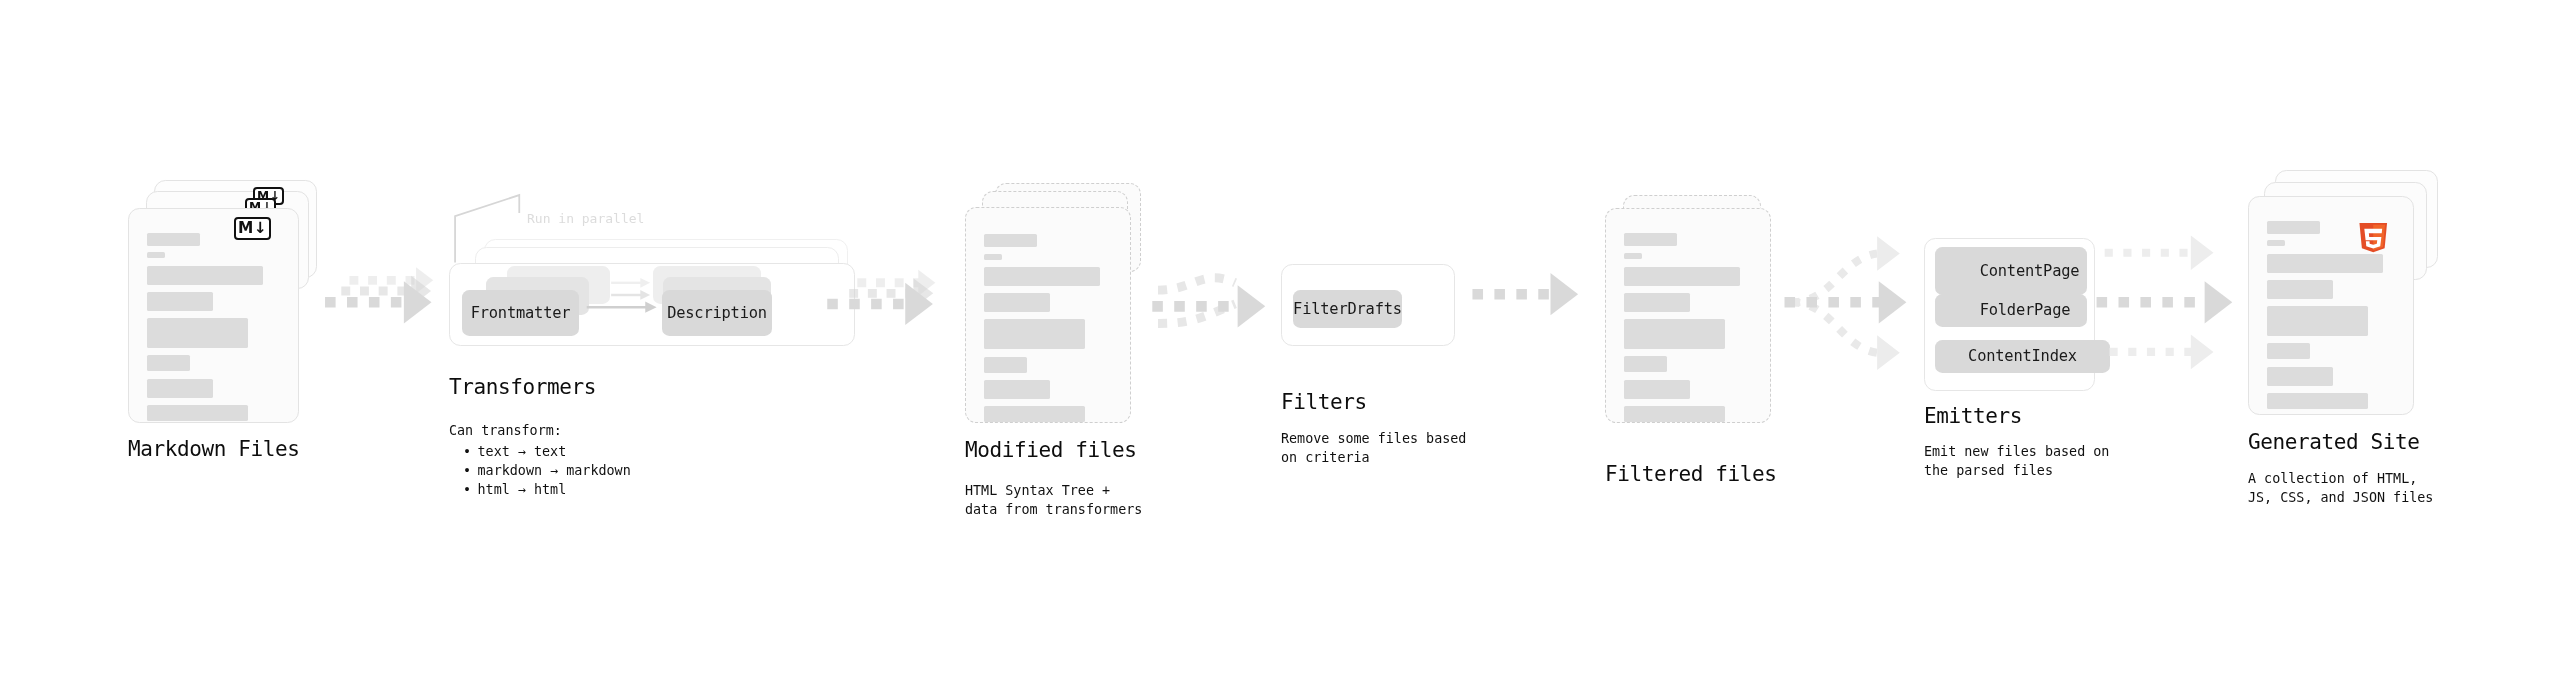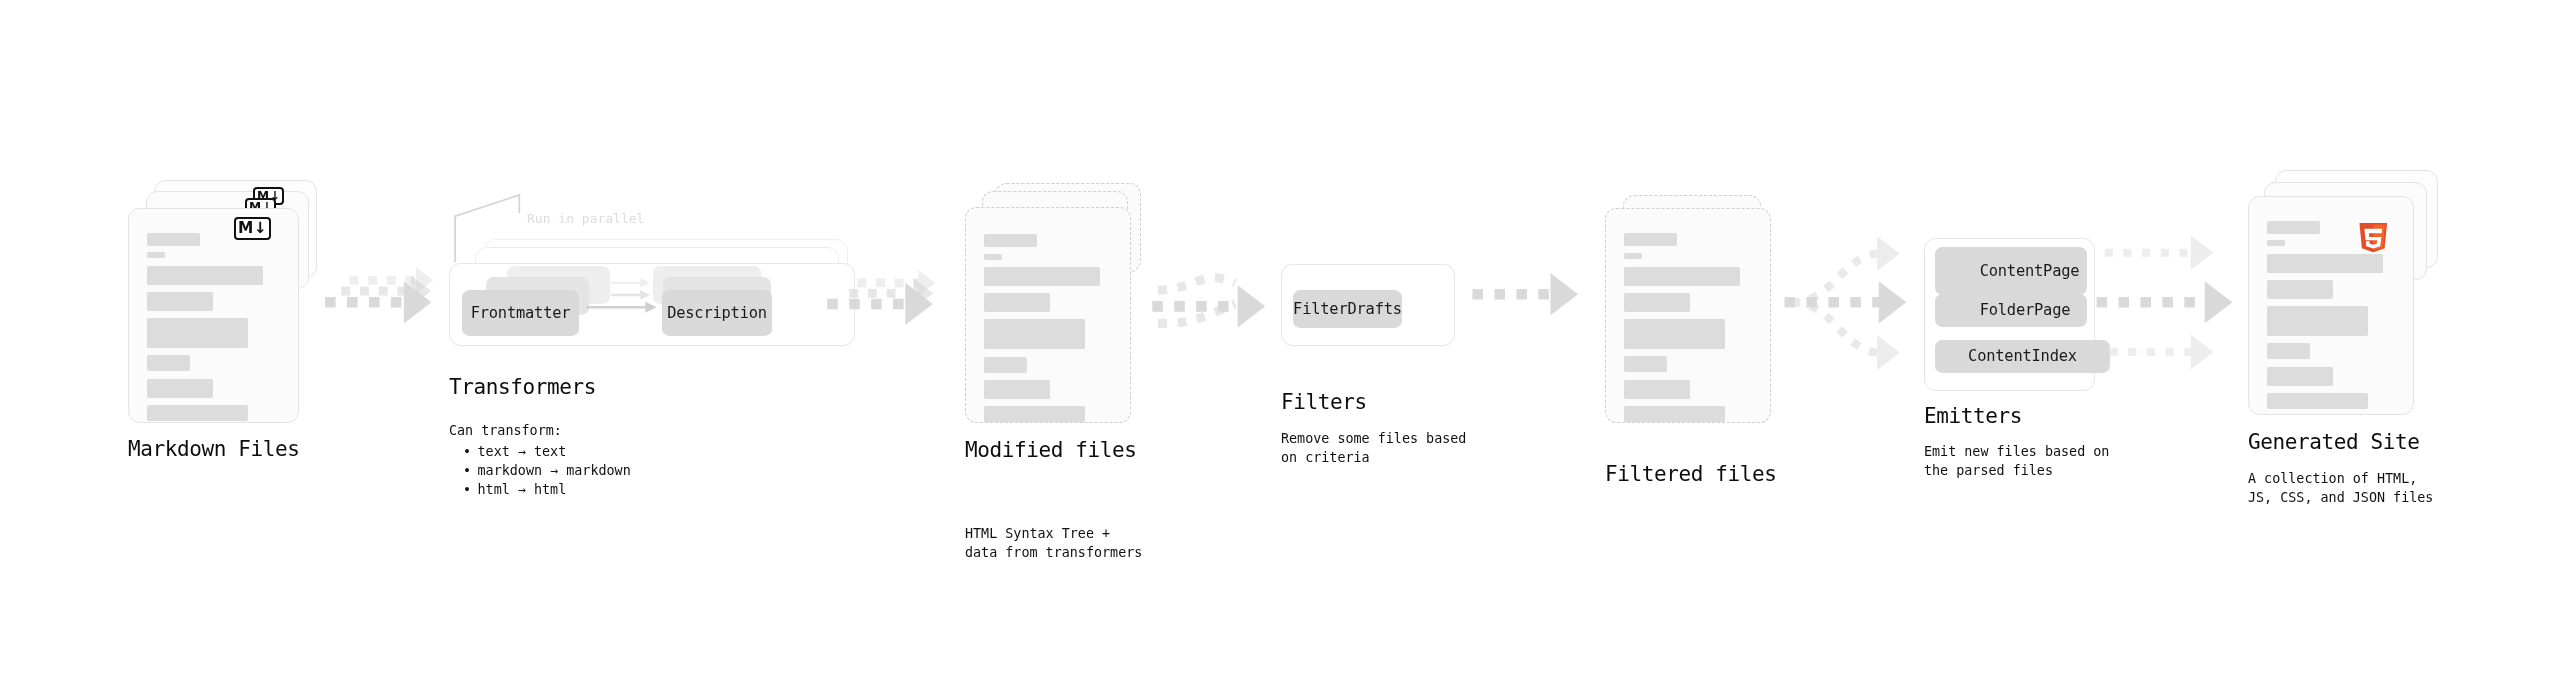--- a/index.html
+++ b/index.html
@@ -209,21 +209,21 @@
       <div class="skel" style="left:18px;top:46px;width:18px;height:5.7px;"></div>
       <div class="skel" style="left:18px;top:59px;width:116px;height:18.7px;"></div>
       <div class="skel" style="left:18px;top:85px;width:66px;height:18.7px;"></div>
       <div class="skel" style="left:18px;top:111px;width:101px;height:30px;"></div>
       <div class="skel" style="left:18px;top:149px;width:43px;height:16.3px;"></div>
       <div class="skel" style="left:18px;top:172px;width:66px;height:18.7px;"></div>
       <div class="skel" style="left:18px;top:198px;width:101px;height:16.3px;"></div>
     </div>
 
     <div class="title" style="left:965px;top:427px;">Modified files</div>
-    <div class="subtitle" style="left:965px;top:470px;margin-top:43px;">HTML Syntax Tree +
+    <div class="subtitle" style="left:965px;top:470px;">HTML Syntax Tree +
 data from transformers</div>
   </div>
 
   <div class="abs" style="left:0;top:0;">
     <div class="stagebox" style="left:1281px;top:253px;width:174px;height:82px;"></div>
     <div class="chip" style="left:1293px;top:279px;width:109px;height:38px;">
       <span>FilterDrafts</span>
     </div>
     <div class="title" style="left:1281px;top:379px;">Filters</div>
     <div class="subtitle" style="left:1281px;top:418px;">Remove some files based

